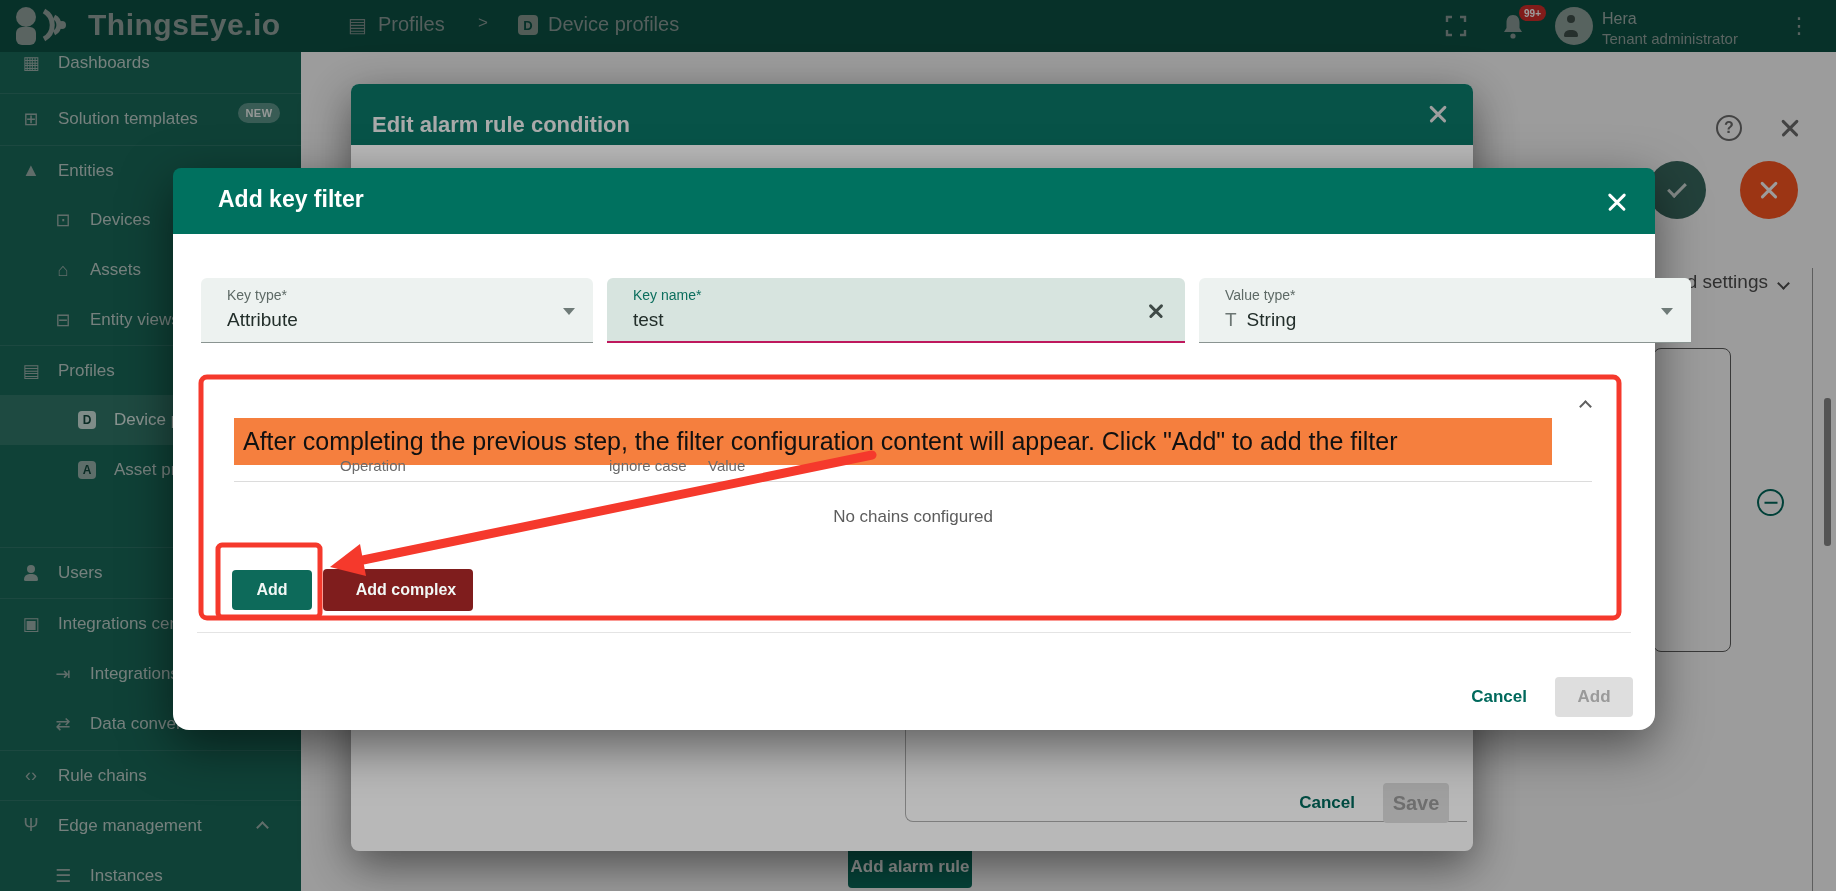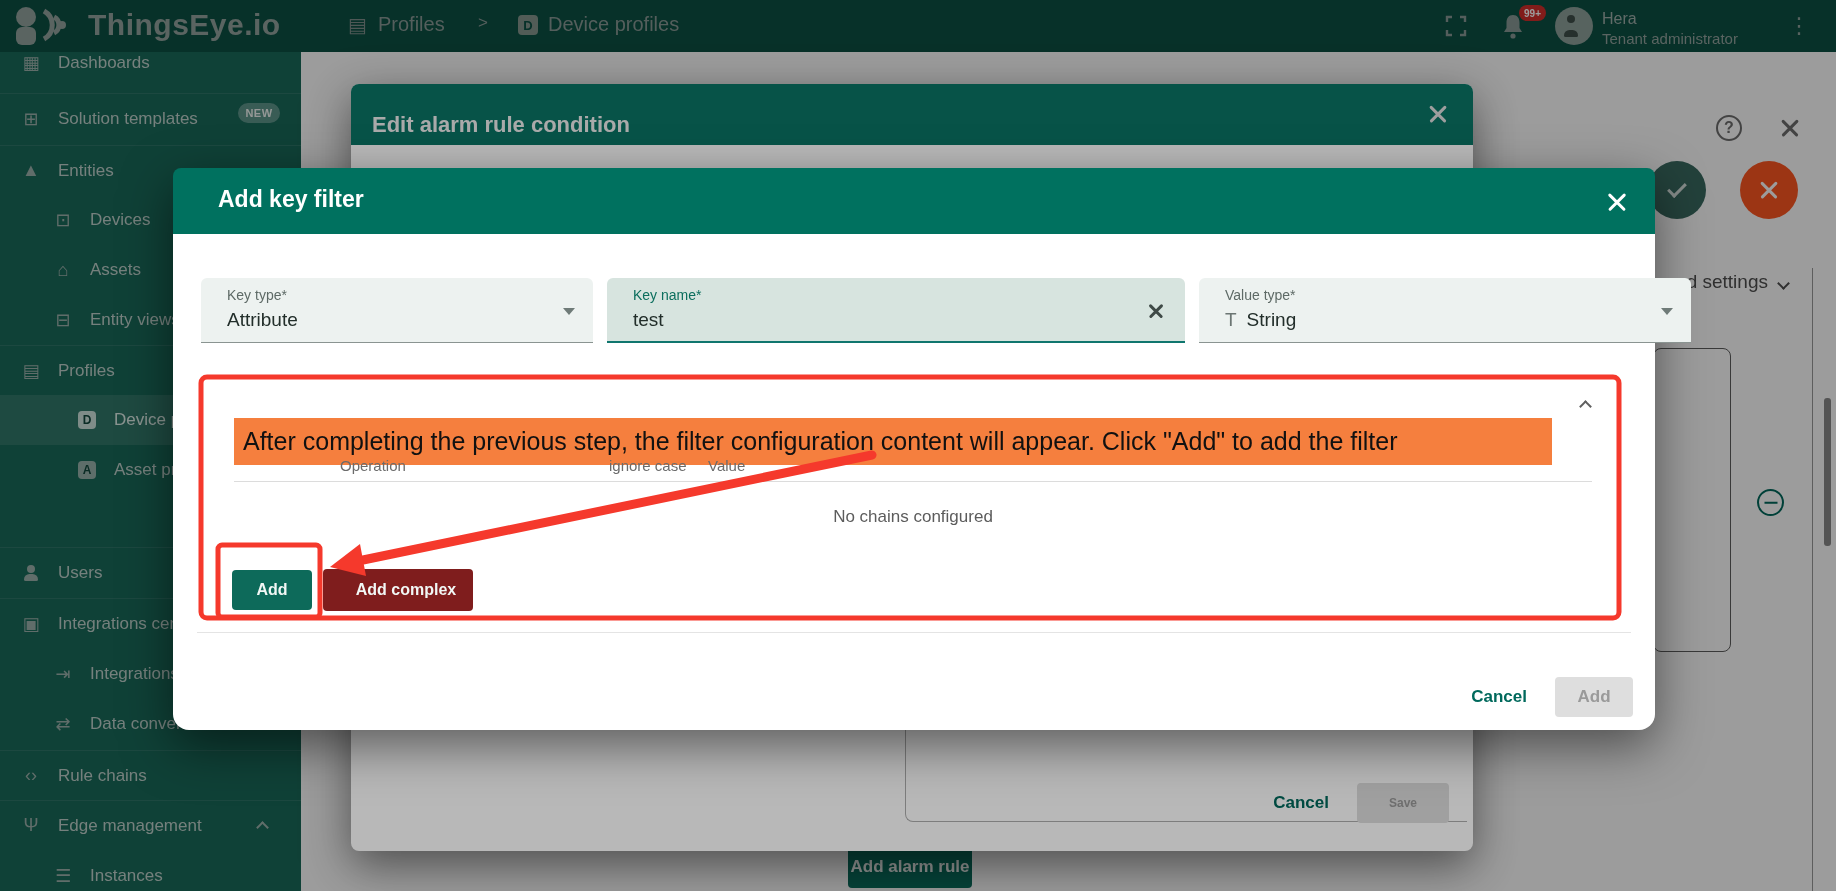--- a/index.html
+++ b/index.html
@@ -63,29 +63,29 @@
 
   
   .dialog-edit { position:absolute; left:351px; top:84px; width:1122px; height:767px; background:#fff; border-radius:8px; z-index:10; box-shadow:0 14px 45px rgba(0,0,0,.5); }
   .de-header { position:absolute; left:0; top:0; right:0; height:61px; background:#0b7365; border-radius:8px 8px 0 0; }
   .de-title { position:absolute; left:21px; top:16px; font-size:22px; font-weight:700; color:#ececec;margin-top:12px; }
   .de-close { position:absolute; left:1076px; top:19px; width:22px; height:22px; color:#dcdcdc; }
   .panel-edge { position:absolute; left:554px; top:616px; width:562px; height:122px; border-left:1px solid #adadad; border-bottom:1px solid #adadad; border-bottom-left-radius:8px; }
   .de-footer { position:absolute; right:24px; bottom:28px; display:flex; align-items:center; gap:28px; }
   .link-teal { color:#00695c; font-size:17px; font-weight:700; }
   .btn-disabled { background:#dedede; color:#9a9a9a; }
-  .de-save { width:92px; height:40px; font-size:12px; }
+  .de-save { width:66px; height:40px; font-size:20px; }
 
   
   .modal { position:absolute; left:173px; top:168px; width:1482px; height:562px; background:#fff; border-radius:16px; z-index:20; box-shadow:0 16px 50px rgba(0,0,0,.5); }
   .m-header { position:absolute; left:0; top:0; right:0; height:66px; background:#00715f; border-radius:8px 8px 0 0; }
   .m-title { position:absolute; left:45px; top:18px; font-size:23px; font-weight:700; color:#ffffff; }
   .m-close { position:absolute; left:1432px; top:22px; width:23px; height:23px; color:#fff; }
   .field { position:absolute; top:110px; height:65px; border-radius:6px 6px 0 0; background:#edf2f0; border-bottom:1px solid #8a9491; }
-  .field.focused { background:#d7e4df; border-bottom:2px solid #0f766e; }
+  .field.focused { background:#d7e4df; border-bottom:2px solid #be185d; }
   .f-label { position:absolute; left:26px; top:9px; font-size:14px; color:#5e6a66; }
   .field.focused .f-label { color:#0b6e5d; }
   .f-value { position:absolute; left:26px; top:31px; font-size:19px; color:#222e2a; }
   .caret { position:absolute; right:18px; top:30px; width:0; height:0; border-left:6px solid transparent; border-right:6px solid transparent; border-top:7px solid #6f7b78; }
   .clear-x { position:absolute; right:20px; top:24px; width:18px; height:18px; color:#3f4a47; }
   .t-glyph { font-size:19px; color:#6c7673; margin-right:10px; }
   .hl-bar { position:absolute; left:61px; top:218px; width:1318px; height:47px; background:#f57f3e; color:#111; font-size:25px; line-height:47px; padding-left:9px; white-space:nowrap; overflow:hidden;margin-top:32px; }
   .collapse-chev { position:absolute; left:1408px; top:234px; color:#5f5f5f; }
   .thead { position:absolute; top:289px; font-size:15px; color:#6b6b6b; }
   .tdivider { position:absolute; left:61px; top:313px; width:1358px; height:1px; background:#dcdcdc; }

